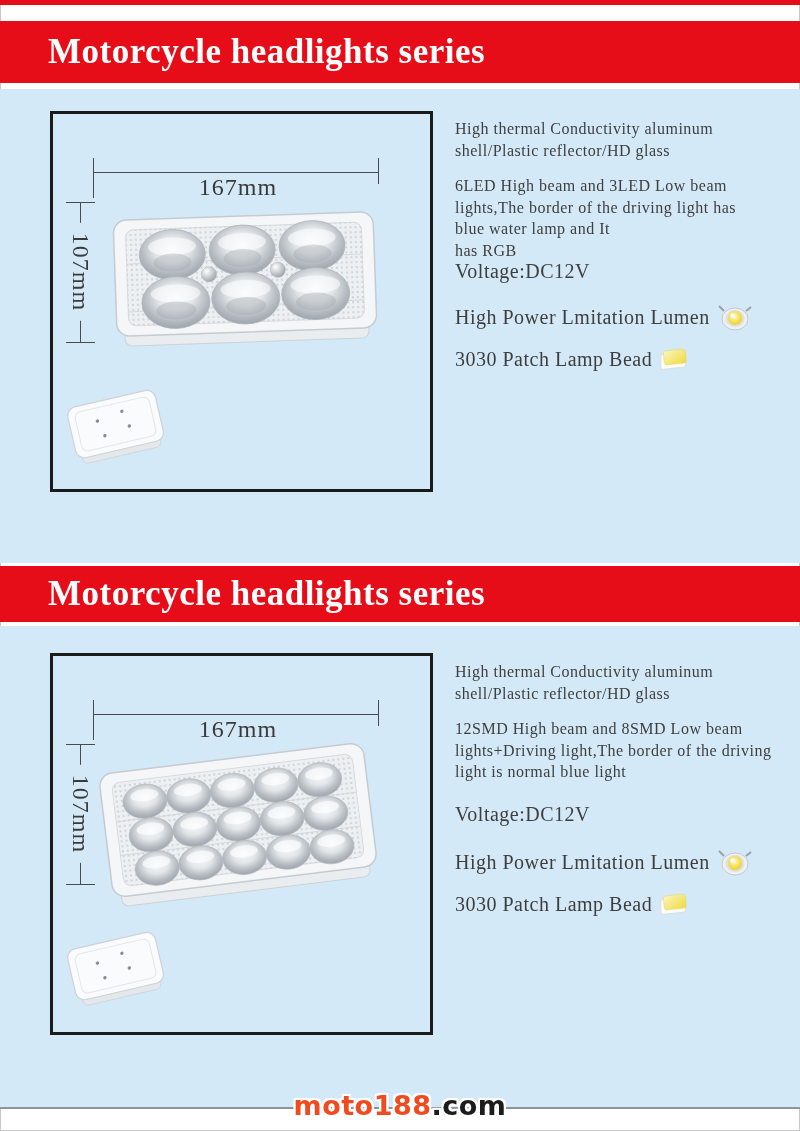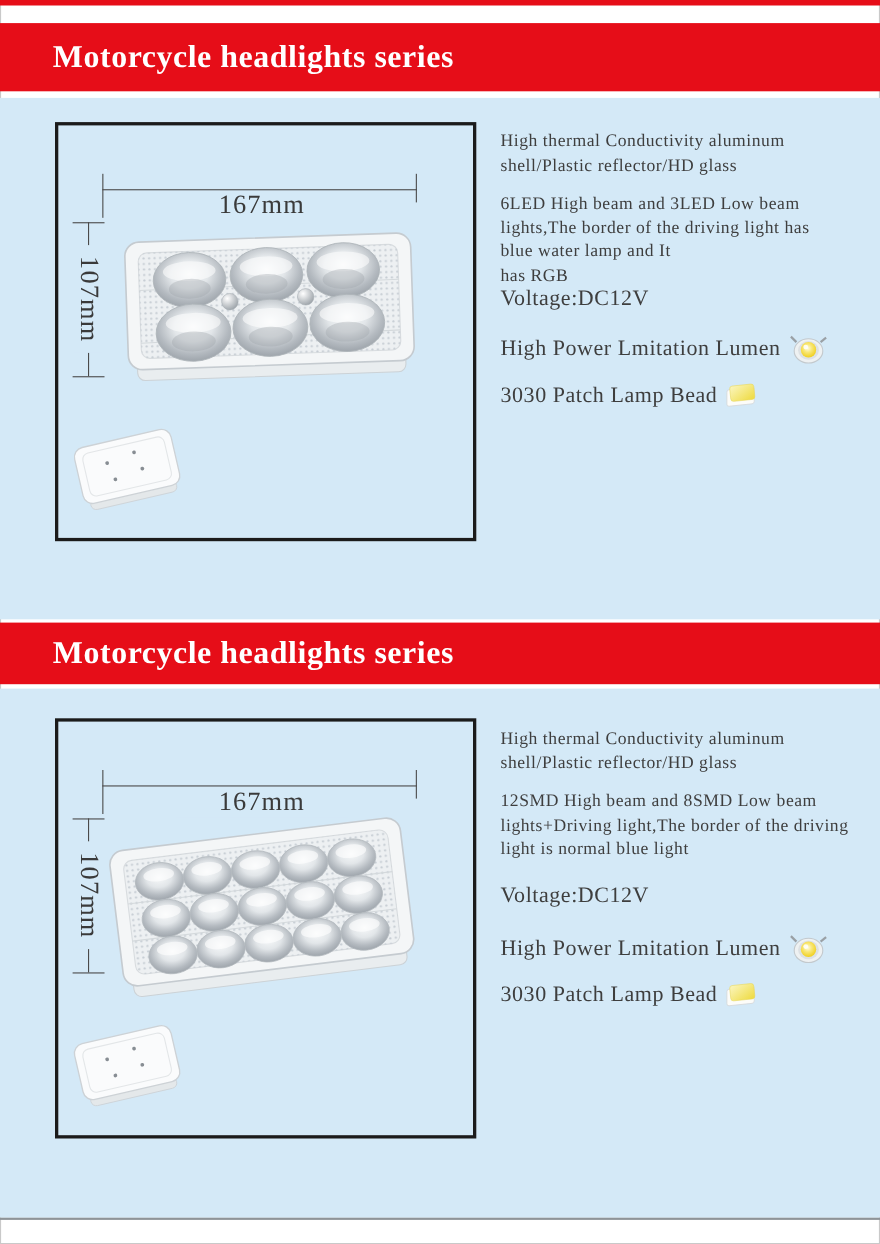--- a/index.html
+++ b/index.html
@@ -14,21 +14,21 @@
     background:#ffffff;overflow:hidden;
     font-family:"Liberation Serif", serif;
     box-shadow:inset 0 0 0 1px #c9c9c9;
   }
   .top-strip{position:absolute;left:0;top:0;width:800px;height:5px;background:var(--red);}
   .banner{position:absolute;left:0;width:800px;background:var(--red);}
   .banner-1{top:21px;height:62px;}
   .banner-2{top:566px;height:56px;}
   .banner-title{
     display:block;padding-left:48px;color:#ffffff;
-    font-weight:bold;font-size:29px;letter-spacing:0.5px;
+    font-weight:bold;font-size:35px;letter-spacing:0.5px;
     font-family:"Liberation Serif", serif;
   }
   .banner-1 .banner-title{line-height:62px;}
   .banner-2 .banner-title{line-height:56px;}
   .panel{position:absolute;left:0;width:800px;background:var(--blue);}
   .panel-1{top:89px;height:474px;}
   .panel-2{top:626px;height:481px;}
 
   .product-box{
     position:absolute;left:50px;width:377px;border:3px solid #1b1b1b;
@@ -314,14 +314,17 @@
     <span>3030 Patch Lamp Bead</span>
     <svg class="feature-icon" width="30" height="24" viewBox="0 0 30 24">
       <g transform="rotate(-6 15 12)">
         <rect x="2" y="6" width="25" height="15" rx="2" fill="#fcfcf9" stroke="#d6d9db" stroke-width="0.8" transform="skewX(-6)"></rect>
         <rect x="4" y="3" width="22" height="14" rx="2.5" fill="url(#beadG)" stroke="#e6d75a" stroke-width="0.5"></rect>
       </g>
     </svg>
   </div>
 
   <div class="footer-line"></div>
+  <div class="footer-brand">
+    <span class="brand-orange">moto188</span><span class="brand-black">.com</span>
+  </div>
 
 </div>
 
 </body></html>

